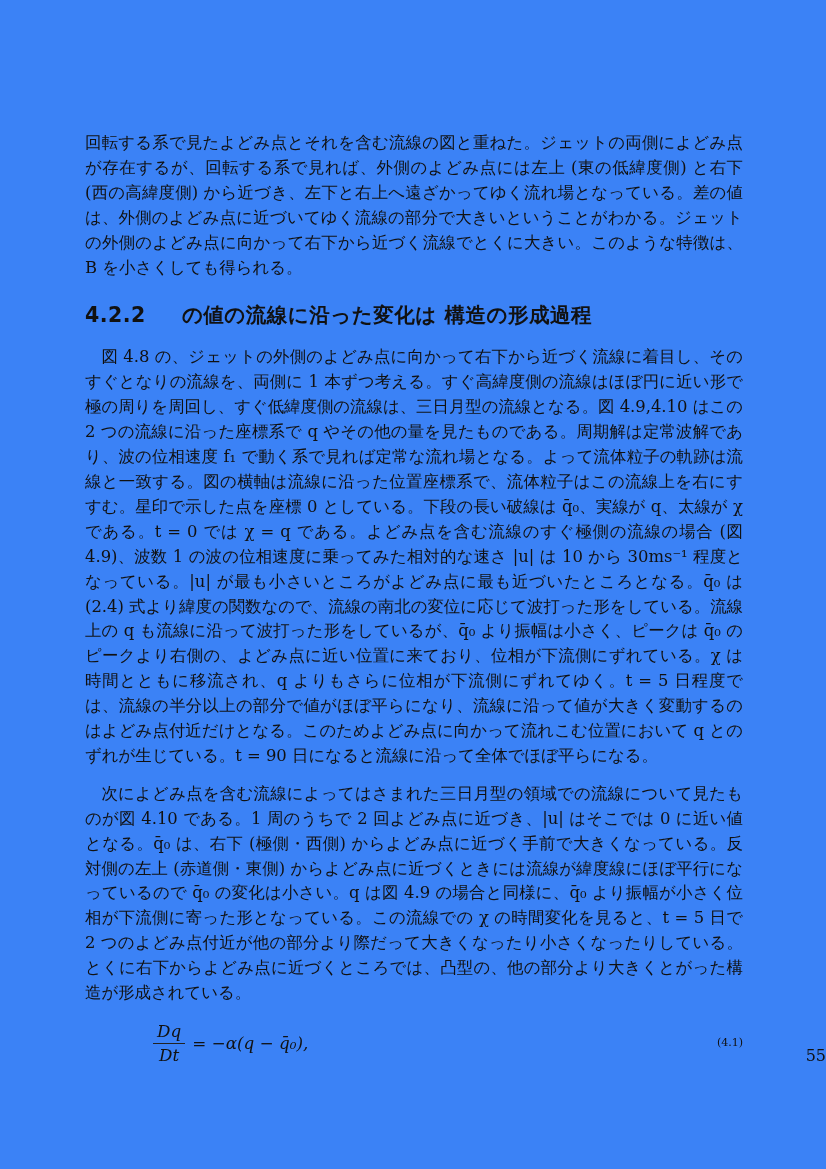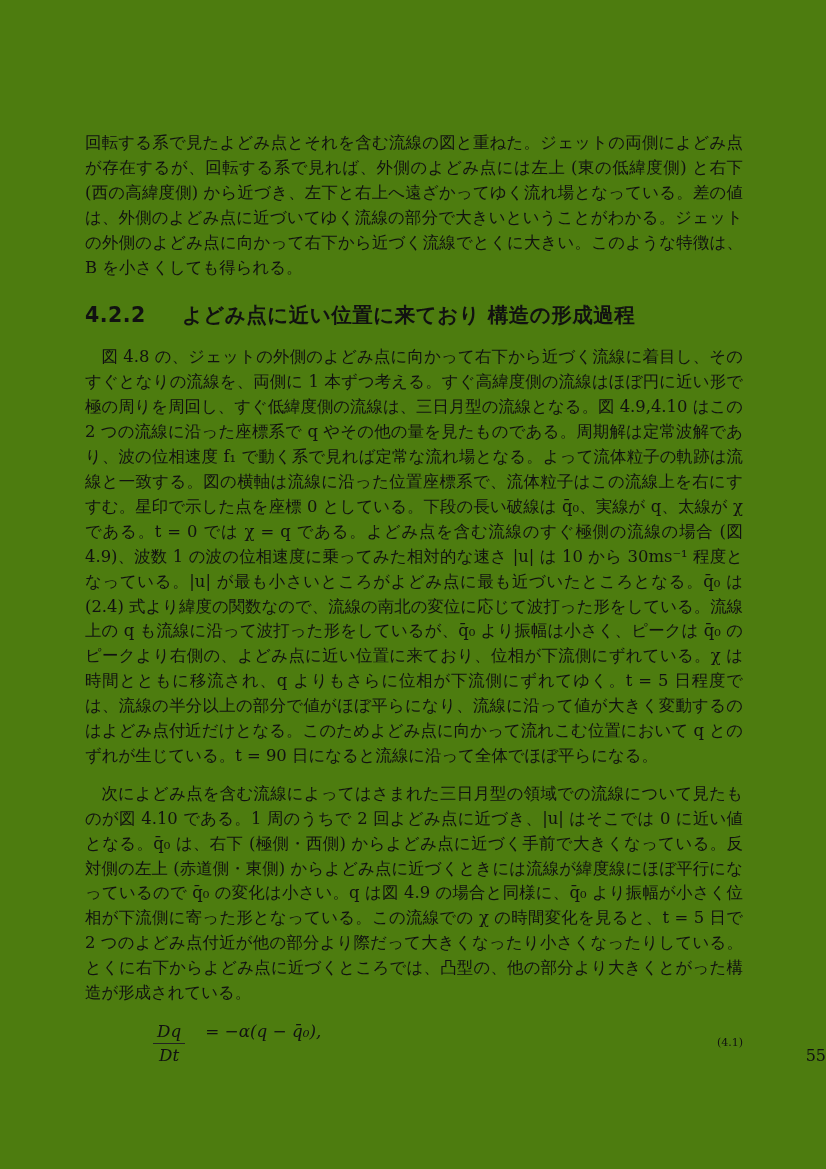--- a/index.html
+++ b/index.html
@@ -5,21 +5,21 @@
   html, body {
     margin: 0;
     padding: 0;
     background: #e8e8e8;
   }
   .page {
     position: relative;
     width: 826px;
     height: 1169px;
     margin: 0 auto;
-    background: #4d7c0f;
+    background: #3b82f6;
     color: #111111;
     font-family: "DejaVu Serif", "Liberation Serif", serif;
     overflow: hidden;
   }
   .textblock {
     position: absolute;
     left: 85px;
     top: 131px;
     width: 658px;
     font-size: 16.4px;
@@ -47,22 +47,22 @@
     margin-right: 36px;
   }
   .equation-row {
     display: flex;
     align-items: center;
     margin-top: 16px;
     padding-left: 68px;
   }
   .eq-body {
     display: flex;
-    align-items: flex-start;
-    gap: 20px;
+    align-items: center;
+    gap: 7px;
     font-style: italic;
     font-size: 16.8px;
     line-height: 1.15;
   }
   .frac {
     display: inline-flex;
     flex-direction: column;
     text-align: center;
     vertical-align: middle;
   }
@@ -91,21 +91,21 @@
 </style>
 </head>
 <body>
 
 <div class="page">
   <div class="textblock">
 
     <p class="body-para">回転する系で見たよどみ点とそれを含む流線の図と重ねた。ジェットの両側によどみ点が存在するが、回転する系で見れば、外側のよどみ点には左上 (東の低緯度側) と右下 (西の高緯度側) から近づき、左下と右上へ遠ざかってゆく流れ場となっている。差の値は、外側のよどみ点に近づいてゆく流線の部分で大きいということがわかる。ジェットの外側のよどみ点に向かって右下から近づく流線でとくに大きい。このような特徴は、B を小さくしても得られる。</p>
 
     <h2 class="section-heading">
-      <span class="heading-number">4.2.2</span><span class="heading-title">よどみ点に近い位置に来ており 構造の形成過程</span>
+      <span class="heading-number">4.2.2</span><span class="heading-title">の値の流線に沿った変化は 構造の形成過程</span>
     </h2>
 
     <p class="body-para indent">図 4.8 の、ジェットの外側のよどみ点に向かって右下から近づく流線に着目し、そのすぐとなりの流線を、両側に 1 本ずつ考える。すぐ高緯度側の流線はほぼ円に近い形で極の周りを周回し、すぐ低緯度側の流線は、三日月型の流線となる。図 4.9,4.10 はこの 2 つの流線に沿った座標系で q やその他の量を見たものである。周期解は定常波解であり、波の位相速度 f₁ で動く系で見れば定常な流れ場となる。よって流体粒子の軌跡は流線と一致する。図の横軸は流線に沿った位置座標系で、流体粒子はこの流線上を右にすすむ。星印で示した点を座標 0 としている。下段の長い破線は q̄₀、実線が q、太線が χ である。t = 0 では χ = q である。よどみ点を含む流線のすぐ極側の流線の場合 (図 4.9)、波数 1 の波の位相速度に乗ってみた相対的な速さ |u| は 10 から 30ms⁻¹ 程度となっている。|u| が最も小さいところがよどみ点に最も近づいたところとなる。q̄₀ は (2.4) 式より緯度の関数なので、流線の南北の変位に応じて波打った形をしている。流線上の q も流線に沿って波打った形をしているが、q̄₀ より振幅は小さく、ピークは q̄₀ のピークより右側の、よどみ点に近い位置に来ており、位相が下流側にずれている。χ は時間とともに移流され、q よりもさらに位相が下流側にずれてゆく。t = 5 日程度では、流線の半分以上の部分で値がほぼ平らになり、流線に沿って値が大きく変動するのはよどみ点付近だけとなる。このためよどみ点に向かって流れこむ位置において q とのずれが生じている。t = 90 日になると流線に沿って全体でほぼ平らになる。</p>
 
     <p class="body-para indent">次によどみ点を含む流線によってはさまれた三日月型の領域での流線について見たものが図 4.10 である。1 周のうちで 2 回よどみ点に近づき、|u| はそこでは 0 に近い値となる。q̄₀ は、右下 (極側・西側) からよどみ点に近づく手前で大きくなっている。反対側の左上 (赤道側・東側) からよどみ点に近づくときには流線が緯度線にほぼ平行になっているので q̄₀ の変化は小さい。q は図 4.9 の場合と同様に、q̄₀ より振幅が小さく位相が下流側に寄った形となっている。この流線での χ の時間変化を見ると、t = 5 日で 2 つのよどみ点付近が他の部分より際だって大きくなったり小さくなったりしている。とくに右下からよどみ点に近づくところでは、凸型の、他の部分より大きくとがった構造が形成されている。</p>
 
 
     <div class="equation-row">
       <span class="eq-body">
         <span class="frac">

